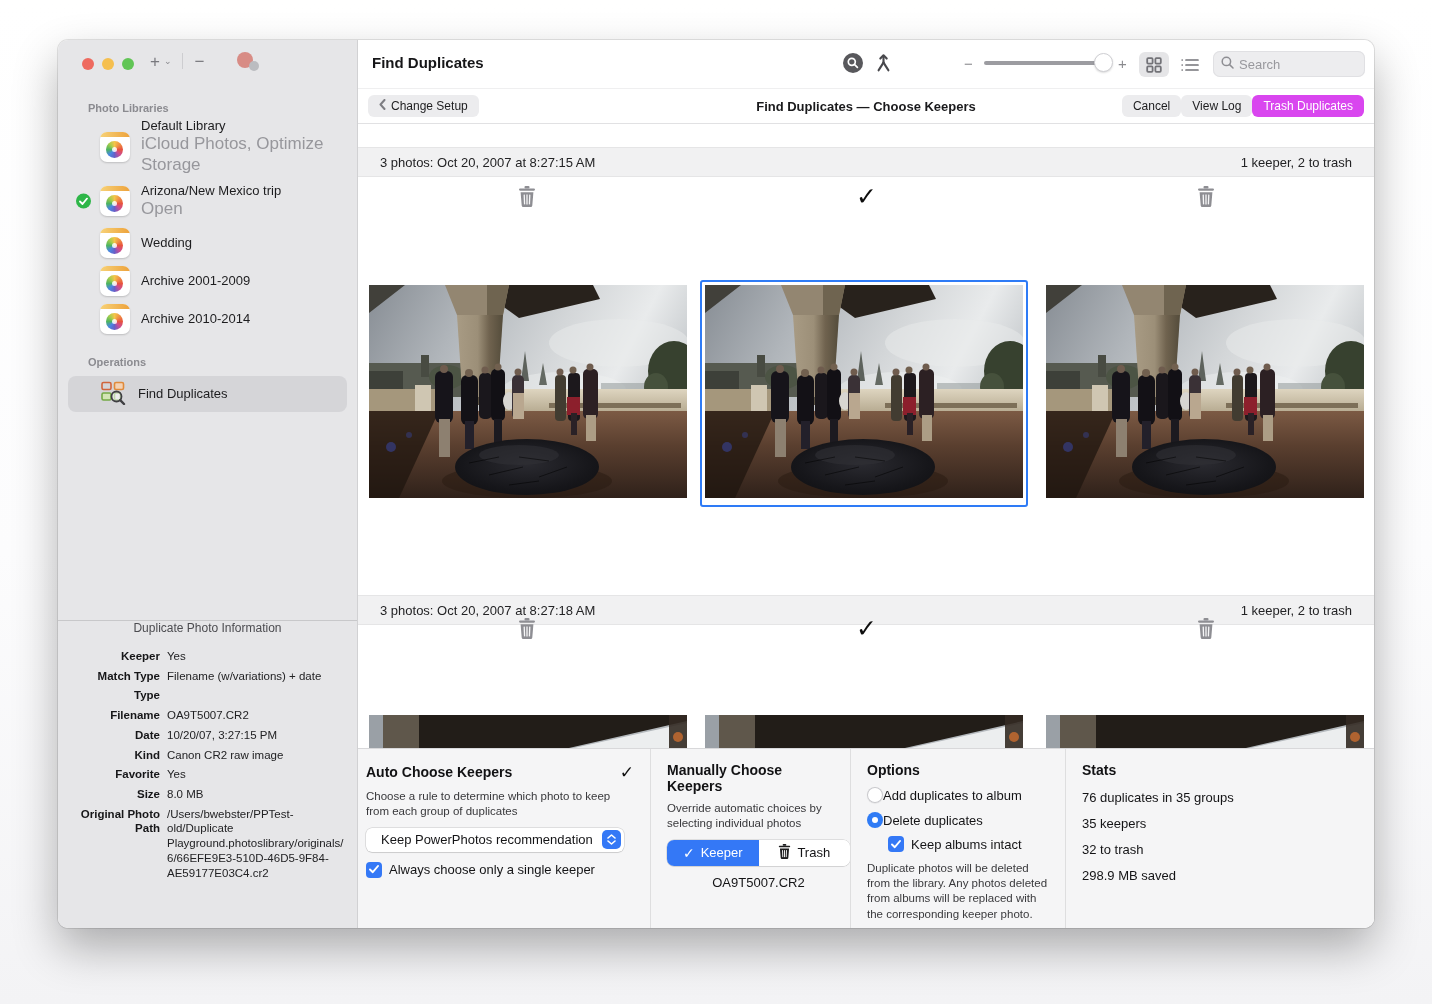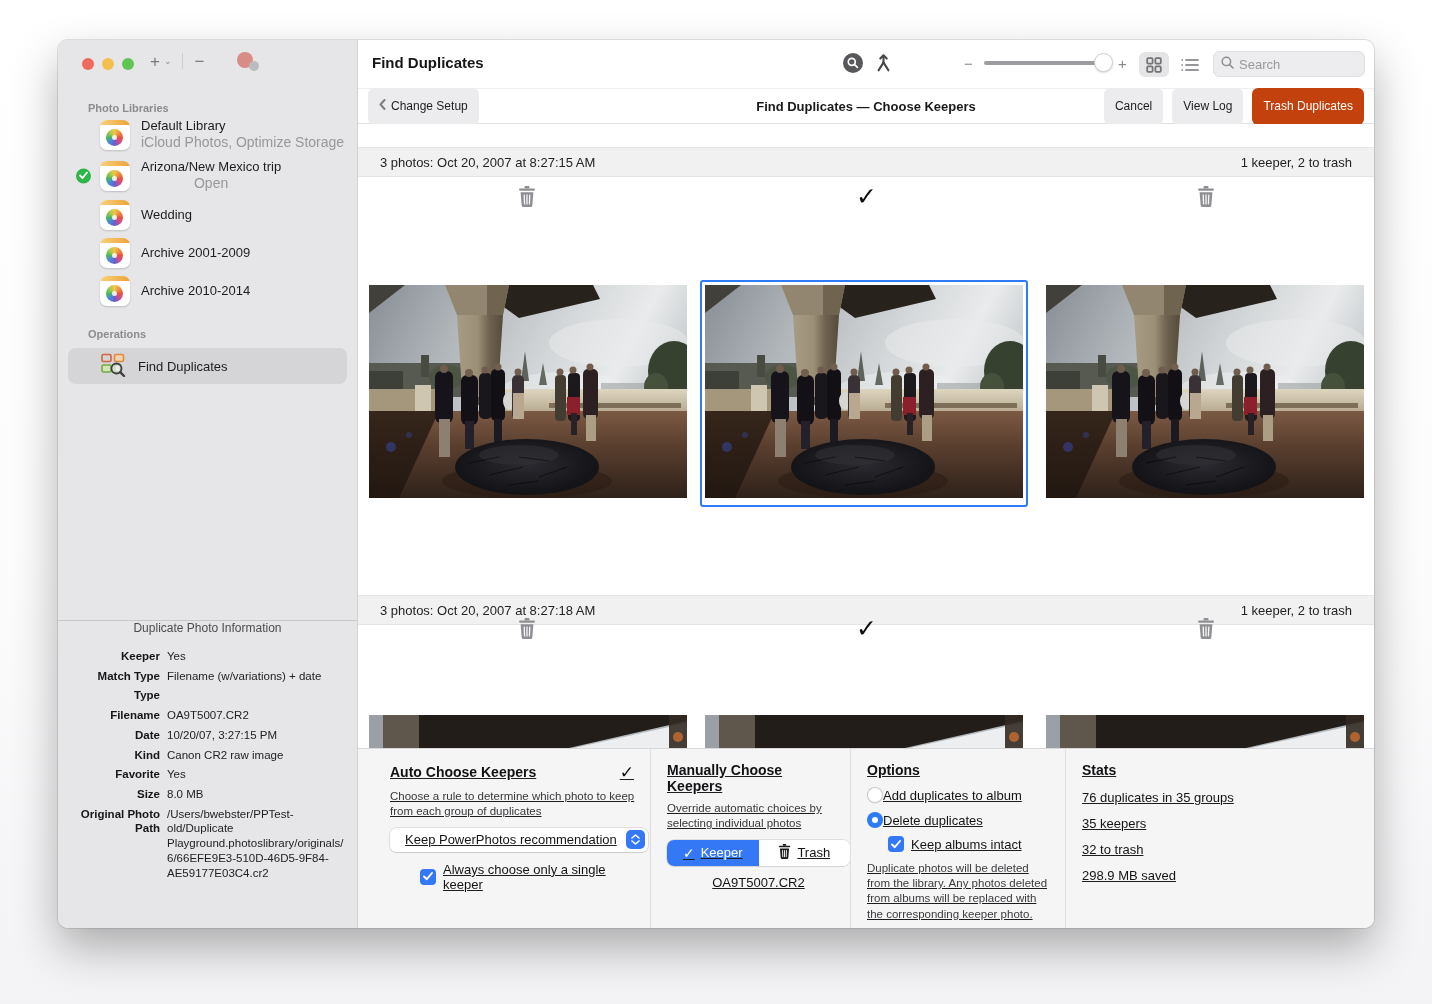--- a/index.html
+++ b/index.html
@@ -30,21 +30,21 @@
   .libs { padding-top:62px; }
   .lib-row { display:flex; align-items:center; gap:11px; padding:4px 10px 4px 42px; position:relative; min-height:38px; }
   .lib-icon { width:30px; height:30px; background:#fff; border-radius:7px; position:relative; flex:0 0 30px;
               box-shadow:0 1px 2px rgba(0,0,0,.18); overflow:hidden; }
   .lib-icon .strip { position:absolute; top:0; left:0; right:0; height:5px; background:linear-gradient(90deg,#f7d278,#eda23b); }
   .lib-icon .wheel { position:absolute; left:6px; top:9px; width:17px; height:17px; border-radius:50%;
     background:conic-gradient(#f3c13a,#ef8733,#e6452f,#c73d8c,#5a53c4,#3a7de0,#3fae53,#9ac93e,#f3c13a); opacity:.92; }
   .lib-icon .wheel::after{ content:""; position:absolute; left:6px; top:6px; width:5px; height:5px; border-radius:50%; background:#fff; opacity:.85;}
   .lib-name { font-size:13px; color:#1d1d1f; line-height:1.25; }
   .lib-name.bold { font-weight:400; }
-  .lib-sub { font-size:14px; color:#97979c; line-height:1.2;text-align:center; }
+  .lib-sub { font-size:17px; color:#97979c; line-height:1.2; }
   .badge { position:absolute; left:18px; top:50%; transform:translateY(-50%); width:15px; height:15px; border-radius:50%; background:#2eb648; display:flex; align-items:center; justify-content:center; }
   .ops-label { margin-top:18px; }
   .op-row { margin:8px 10px 0 10px; height:36px; background:#d5d5d8; border-radius:8px; display:flex; align-items:center; gap:12px; padding-left:32px; }
   .op-label { font-size:13px; color:#1d1d1f; }
   .info-panel { position:absolute; left:0; right:0; top:580px; bottom:0; border-top:1px solid #c8c8ca; }
   .info-title { text-align:center; font-size:12px; color:#4c4c50; }
   .info-rows { margin-top:14px; display:grid; grid-template-columns:94px 1fr; column-gap:7px; row-gap:5px;
                font-size:11.5px; line-height:1.28; padding:0 12px 0 8px; }
   .i-label { text-align:right; font-weight:700; color:#161618; }
   .i-value { color:#222224; overflow-wrap:anywhere; }
@@ -66,55 +66,55 @@
   .search-field { left:855px; top:11px; width:152px; height:26px; background:#ededef; border-radius:7px;
                   box-shadow:inset 0 0 0 1px #e0e0e3; display:flex; align-items:center; padding:0 8px; gap:5px; }
   .search-field input { border:none; outline:none; background:transparent; font-size:13px; color:#1d1d1f;
                         font-family:"Liberation Sans",sans-serif; width:110px; }
   .search-field input::placeholder { color:#98989d; }
   .ic-btn { background:none; border:none; padding:0; display:flex; align-items:center; justify-content:center; }
   .sc-icon { left:485px; top:13px; }
   .mg-icon { left:517px; top:13px; }
   .subheader { height:36px; flex:0 0 36px; border-top:1px solid #efeff0; border-bottom:1px solid #e1e1e3;
                position:relative; display:flex; align-items:center; padding:0 10px; }
-  .btn { height:37px; border:none; border-radius:6px; background:#ececee; color:#1d1d1f;
+  .btn { height:22px; border:none; border-radius:6px; background:#ececee; color:#1d1d1f;
          font-size:12px; font-family:"Liberation Sans",sans-serif; display:inline-flex; align-items:center; gap:5px; padding:0 11px; }
-  .btn.blue { background:#c2410c; color:#fff; }
+  .btn.blue { background:#d946ef; color:#fff; }
   .sub-title { position:absolute; left:0; right:0; text-align:center; font-size:13px; font-weight:700; color:#1a1a1c; pointer-events:none; }
-  .sub-right { margin-left:auto; display:flex; gap:9px; }
+  .sub-right { margin-left:auto; display:flex; }
   .content { flex:1; position:relative; overflow:hidden; background:#fff; }
   .group-bar { position:absolute; left:0; right:0; height:30px; background:#f1f1f2;
                border-top:1px solid #e5e5e6; border-bottom:1px solid #e5e5e6;
                display:flex; align-items:center; justify-content:space-between; padding:0 22px; font-size:13px; color:#232325; }
   .g1 { top:23px; } .g2 { top:471px; }
   .mark { position:absolute; background:none; border:none; display:flex; align-items:center; justify-content:center; }
   .check-big { font-family:"DejaVu Sans",sans-serif; font-size:25px; font-weight:700; color:#0d0d0d; line-height:1; }
   .photo-box { position:absolute; top:161px; width:318px; height:213px; overflow:hidden; background:#9aa0a6; border:none; padding:0; }
   .photo-box svg { display:block; width:100%; height:100%; }
   .sel-wrap { position:absolute; left:342px; top:156px; border:2px solid #2e7bf6; border-radius:3px; padding:3px; background:#fff; }
   .sel-wrap .photo-box { position:static; }
   .strip-box { position:absolute; top:591px; width:318px; height:33px; overflow:hidden; border:none; padding:0; background:#b4b9bd; }
   .strip-box svg { display:block; width:100%; height:100%; }
   
   .bottom-panel { flex:0 0 180px; border-top:1px solid #d8d8da; background:#f5f5f6; display:flex; }
-  .bp-col { padding:13px 14px 0 32px;text-decoration:underline; }
+  .bp-col { padding:13px 14px 0 8px; }
   .bp-c1 { width:292px; }
   .bp-c2 { width:200px; border-left:1px solid #dededf; padding-left:16px; }
   .bp-c3 { width:215px; border-left:1px solid #dededf; padding-left:16px; }
   .bp-c4 { flex:1; border-left:1px solid #dededf; padding-left:16px; }
   .bp-title { font-size:14px; font-weight:700; color:#121214; display:flex; align-items:center; justify-content:space-between; }
   .bp-check { font-family:"DejaVu Sans",sans-serif; font-size:17px; font-weight:700; color:#111; margin-right:2px; }
   .bp-desc { font-size:11.5px; color:#38383b; line-height:1.3; margin-top:7px; }
   .select { margin-top:9px; width:258px; height:24px; background:#fff; border-radius:6px; border:none;
             box-shadow:0 0 0 .5px rgba(0,0,0,.18), 0 1px 1px rgba(0,0,0,.08);
             display:flex; align-items:center; justify-content:space-between; padding:0 3px 0 15px;
             font-size:13px; color:#141416; font-family:"Liberation Sans",sans-serif; }
   .stepper { width:19px; height:19px; border-radius:5px; background:#3478f6; display:flex; flex-direction:column;
              align-items:center; justify-content:center; gap:1px; }
-  .check-row { margin-top:10px; display:flex; align-items:center; gap:7px; font-size:13px; color:#141416;margin-left:30px; }
+  .check-row { margin-top:10px; display:flex; align-items:center; gap:7px; font-size:13px; color:#141416; }
   .checkbox { width:16px; height:16px; border-radius:4px; background:#3478f6; border:none;
               display:flex; align-items:center; justify-content:center; flex:0 0 16px; }
   .segmented { margin-top:9px; width:183px; height:26px; border-radius:7px; background:#fff; overflow:hidden;
                box-shadow:0 0 0 .5px rgba(0,0,0,.18), 0 1px 1px rgba(0,0,0,.06); display:flex; font-size:13px; }
   .seg-half { flex:1; border:none; display:flex; align-items:center; justify-content:center; gap:6px;
               font-size:13px; font-family:"Liberation Sans",sans-serif; background:#fff; color:#141416; }
   .seg-half.on { background:#3478f6; color:#fff; }
   .seg-check { font-family:"DejaVu Sans",sans-serif; font-weight:700; font-size:14px; }
   .seg-fn { margin-top:9px; width:183px; text-align:center; font-size:13px; color:#141416; }
   .radio-row { margin-top:9px; display:flex; align-items:center; font-size:13px; color:#141416; }

